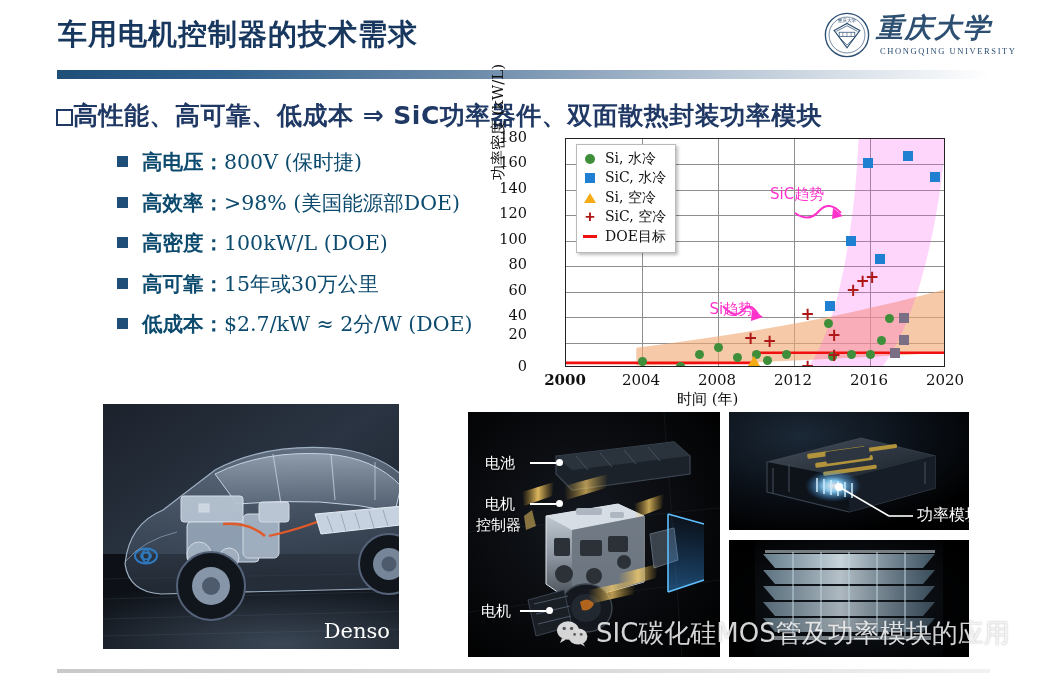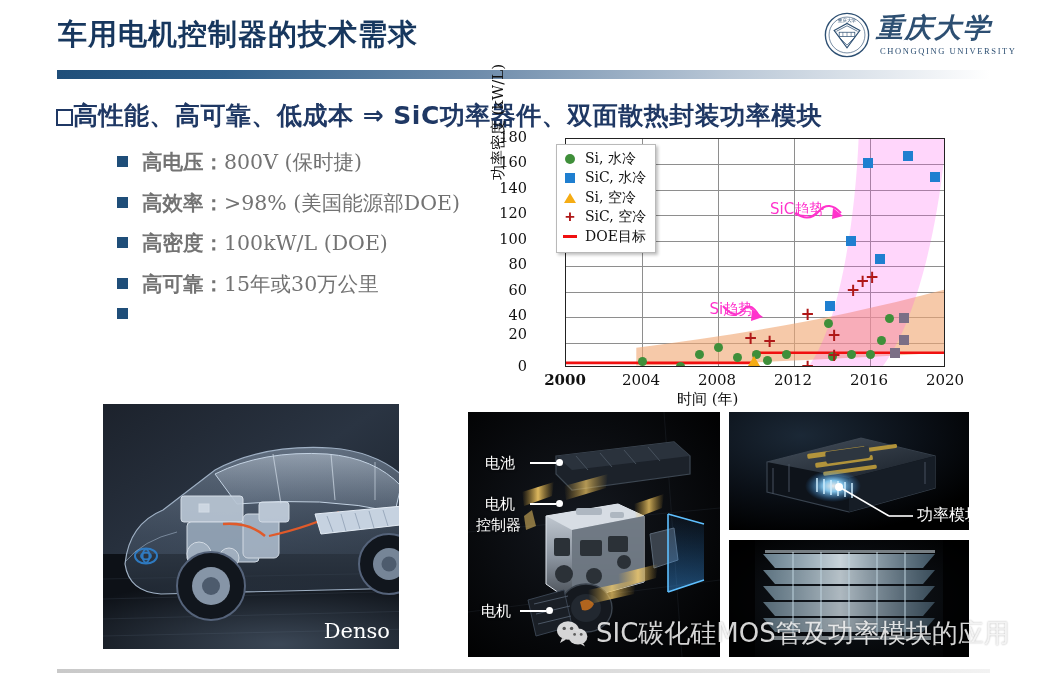--- a/index.html
+++ b/index.html
@@ -50,21 +50,21 @@
     font-family:"DejaVu Sans","Liberation Sans",sans-serif;
     font-weight:700;font-size:25px;color:#1f3864;letter-spacing:.5px;
   }
 
   
   .l2-list{position:absolute;left:117px;top:148px;width:400px;}
   .l2{display:flex;align-items:baseline;gap:14px;height:40.6px;white-space:nowrap;}
   .l2-sq{width:11px;height:11px;background:#1f4e79;flex:none;position:relative;top:-2px;}
   .l2-txt{
     font-family:"DejaVu Sans","Liberation Sans",sans-serif;
-    font-size:20.5px;color:#737373;font-weight:600;
+    font-size:20.5px;color:#0c4a6e;font-weight:600;
   }
   .l2-txt .val{font-family:"DejaVu Serif","Liberation Serif",serif;font-weight:400;}
 
   
   .chart{position:absolute;left:497px;top:128px;width:484px;height:276px;}
   .plot{
     position:absolute;left:68px;top:10px;width:380px;height:229px;
     border:1.4px solid #222;box-sizing:border-box;background:#fff;
     overflow:hidden;
   }
@@ -92,21 +92,21 @@
     position:absolute;top:243px;
     font-family:"DejaVu Serif","Liberation Serif",serif;font-size:15px;color:#111;
     text-align:center;width:60px;
   }
   .xlab{
     position:absolute;left:180px;top:262px;
     font-family:"DejaVu Serif","Liberation Serif",serif;font-size:15px;color:#111;
     white-space:nowrap;
   }
   .legend{
-    position:absolute;left:59px;top:16px;
+    position:absolute;left:79px;top:16px;
     background:#fff;border:1px solid #b9b9b9;
     box-shadow:2px 2px 3px rgba(0,0,0,.25);
     padding:4px 9px 5px 6px;
   }
   .lgrow{display:flex;align-items:center;gap:8px;height:19.5px;white-space:nowrap;}
   .lgtxt{font-family:"DejaVu Serif","Liberation Serif",serif;font-size:14px;color:#111;}
   .lgm{width:14px;display:flex;justify-content:center;align-items:center;flex:none;}
   .ann{
     position:absolute;
     font-family:"DejaVu Sans","Liberation Sans",sans-serif;
@@ -185,20 +185,21 @@
     <div class="l2">
       <span class="l2-sq"></span>
       <span class="l2-txt"><span>高密度：</span><span class="val">100kW/L (DOE)</span></span>
     </div>
     <div class="l2">
       <span class="l2-sq"></span>
       <span class="l2-txt"><span>高可靠：</span><span class="val">15年或30万公里</span></span>
     </div>
     <div class="l2">
       <span class="l2-sq"></span>
+      <span class="l2-txt"><span>低成本：</span><span class="val">$2.7/kW ≈ 2分/W (DOE)</span></span>
     </div>
   </div>
 
   <div class="chart">
     <div class="ylab">功率密度 (kW/L)</div>
     <div id="yticks">
         <div class="ytick" style="top: 230px;">0</div>
         <div class="ytick" style="top: 198px; text-align: right;">20</div>
         <div class="ytick" style="top: 179.111px;">40</div>
         <div class="ytick" style="top: 153.667px;">60</div>
@@ -299,21 +300,21 @@
           <span class="lgtxt">SiC, 空冷</span>
         </div>
         <div class="lgrow">
           <span class="lgm">
             <span style="width:15px;height:3px;background:#f01010;display:block"></span>
           </span>
           <span class="lgtxt">DOE目标</span>
         </div>
       </div>
 
-    <div class="ann" id="ann0" style="left: 273px; top: 72px;">SiC趋势</div>
+    <div class="ann" id="ann0" style="left: 273px; top: 57px;">SiC趋势</div>
     <div class="ann" id="ann1" style="left: 212.6px; top: 171.75px;">Si趋势</div>
     <svg id="annarrows" style="position:absolute;left:0;top:0;width:484px;height:276px;pointer-events:none;">
       <path d="M298 85 q14 10 24 -2 q10 -11 22 2" fill="none" stroke="#ff33cc" stroke-width="2"></path>
       <path d="M336 80 l10 8 l-11 3 z" fill="#ff33cc"></path>
       <path d="M226 178 q12 14 20 4 q8 -9 16 6" fill="none" stroke="#ff33cc" stroke-width="2"></path>
       <path d="M255 181 l11 8 l-12 4 z" fill="#ff33cc"></path>
     </svg>
   </div>
 
   <div class="photo ph-car">

